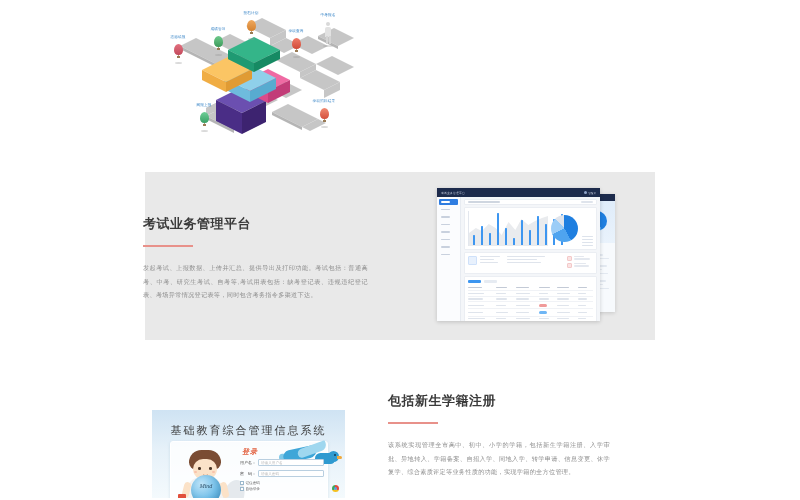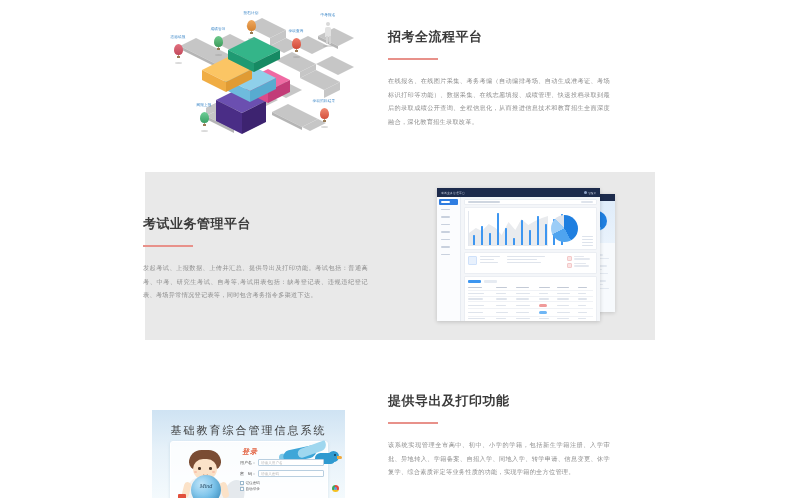--- a/index.html
+++ b/index.html
@@ -356,25 +356,20 @@
       <div class="balloon" style="left:170px;top:100px;">
         <div class="bowl" style="background:linear-gradient(180deg,#f08a72,#d4503c);"></div>
         <div class="str"></div>
           <div class="basket"></div>
           <div class="shadow"></div>
       </div>
       <div class="node-label" style="left:174px;top:91px;">录取招标结果</div>
     </div>
   </div>
 
-  <div class="s1-text">
-    <div class="sec-title">招考全流程平台</div>
-    <div class="sec-rule"></div>
-    <div class="sec-body">在线报名、在线图片采集、考务考编（自动编排考场、自动生成准考证、考场标识打印等功能）、数据采集、在线志愿填报、成绩管理、快速投档录取到最后的录取成绩公开查询、全程信息化，从而推进信息技术和教育招生全面深度融合，深化教育招生录取改革。</div>
-  </div>
 
   <div class="s2-band"></div>
 
   <div class="s2-text">
     <div class="sec-title">考试业务管理平台</div>
     <div class="sec-rule"></div>
     <div class="sec-body">发起考试、上报数据、上传并汇总、提供导出及打印功能。考试包括：普通高考、中考、研究生考试、自考等,考试用表包括：缺考登记表、违规违纪登记表、考场异常情况登记表等，同时包含考务指令多渠道下达。</div>
   </div>
 
   <div class="s2-shot">
@@ -711,18 +706,18 @@
             </div>
           </div>
         </div>
       </div>
 
       <div class="chrome"></div>
     </div>
   </div>
 
   <div class="s3-text">
-    <div class="sec-title">提供导出及打印功能</div>
+    <div class="sec-title">包括新生学籍注册</div>
     <div class="sec-rule"></div>
     <div class="sec-body">该系统实现管理全市高中、初中、小学的学籍，包括新生学籍注册、入学审批、异地转入、学籍备案、自招入学、同地入学、转学申请、信息变更、休学复学、综合素质评定等业务性质的功能，实现学籍的全方位管理。</div>
   </div>
 
 </div>
 
 </body></html>

